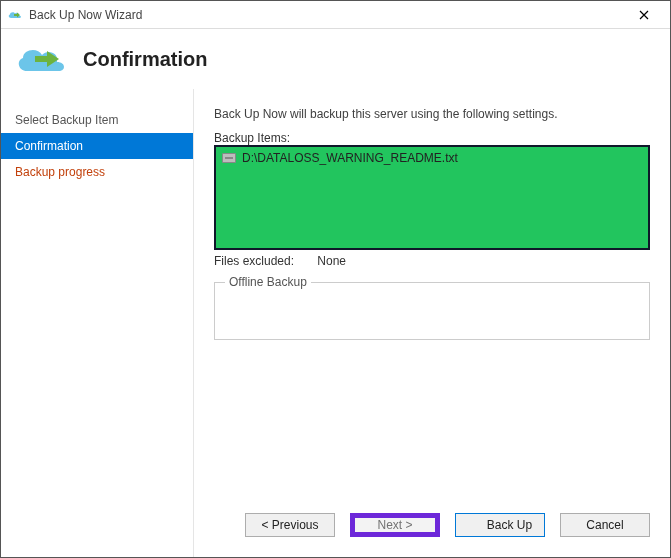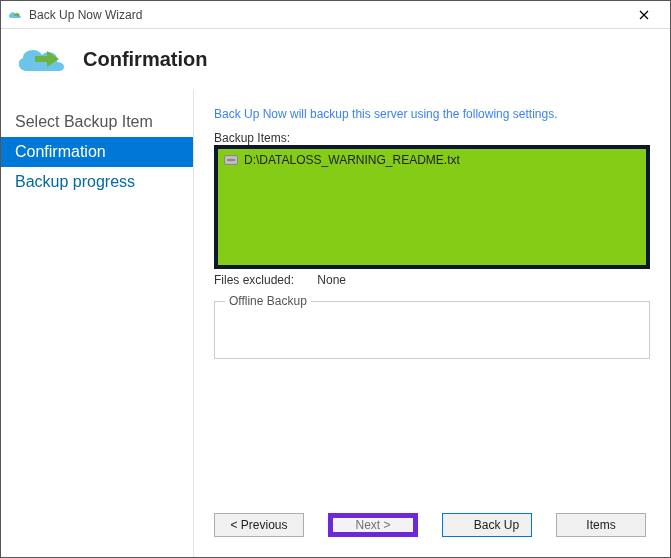--- a/index.html
+++ b/index.html
@@ -64,46 +64,46 @@
     height: calc(100% - 28px - 60px);
   }
 
   .sidebar {
     width: 193px;
     border-right: 1px solid #e5e5e5;
     padding-top: 18px;
   }
   .sidebar .step {
     padding: 6px 14px;
-    font-size: 16px;
+    font-size: 12px;
     color: #555;
     cursor: pointer;
   }
   .sidebar .step.active {
     background: #0078d7;
     color: #fff;
   }
   .sidebar .step.disabled {
-    color: #0369a1;
+    color: #c2410c;
   }
 
   .content {
     flex: 1;
     padding: 18px 20px 10px 20px;
     position: relative;
     display: flex;
     flex-direction: column;
   }
-  .intro-line { font-size: 12px; color: #3b82f6; margin-bottom: 10px; }
+  .intro-line { font-size: 12px; color: #404040; margin-bottom: 10px; }
   .label { font-size: 12px; color: #333; }
 
   .items-box {
-    border: 4px solid #0f172a;
-    height: 124px;
-    background: #84cc16;
+    border: 2px solid #0f172a;
+    height: 105px;
+    background: #22c55e;
     overflow: auto;
     padding: 2px;
   }
   .items-box .item {
     display: flex;
     align-items: center;
     padding: 2px 4px;
     font-size: 12px;
     color: #222;
   }
@@ -144,21 +144,22 @@
     font-size: 12px;
     color: #555;
   }
   .kv-row { display: flex; font-size: 12px; color: #333; }
   .kv-row .k { width: 130px; }
   .kv-row .v { flex: 1; }
 
   .button-row {
     margin-top: auto;
     display: flex;
-    gap: 24px;
+    gap: 15px;
+    justify-content: flex-end;
     padding-top: 20px;
     padding-bottom: 10px;
   }
   .btn {
     min-width: 90px;
     height: 24px;
     font-size: 12px;
     background: #f0f0f0;
     border: 1px solid #adadad;
     color: #222;
@@ -229,16 +230,16 @@
     </div>
 
     <div class="groupbox">
       <div class="legend">Offline Backup</div>
     </div>
 
     <div class="button-row">
       <button class="btn">&lt; Previous</button>
       <button class="btn" disabled="">Next &gt;</button>
       <button class="btn primary">Back Up</button>
-      <button class="btn">Items</button>
+      <button class="btn">Cancel</button>
     </div>
   </div>
 </div>
 
 </body></html>

